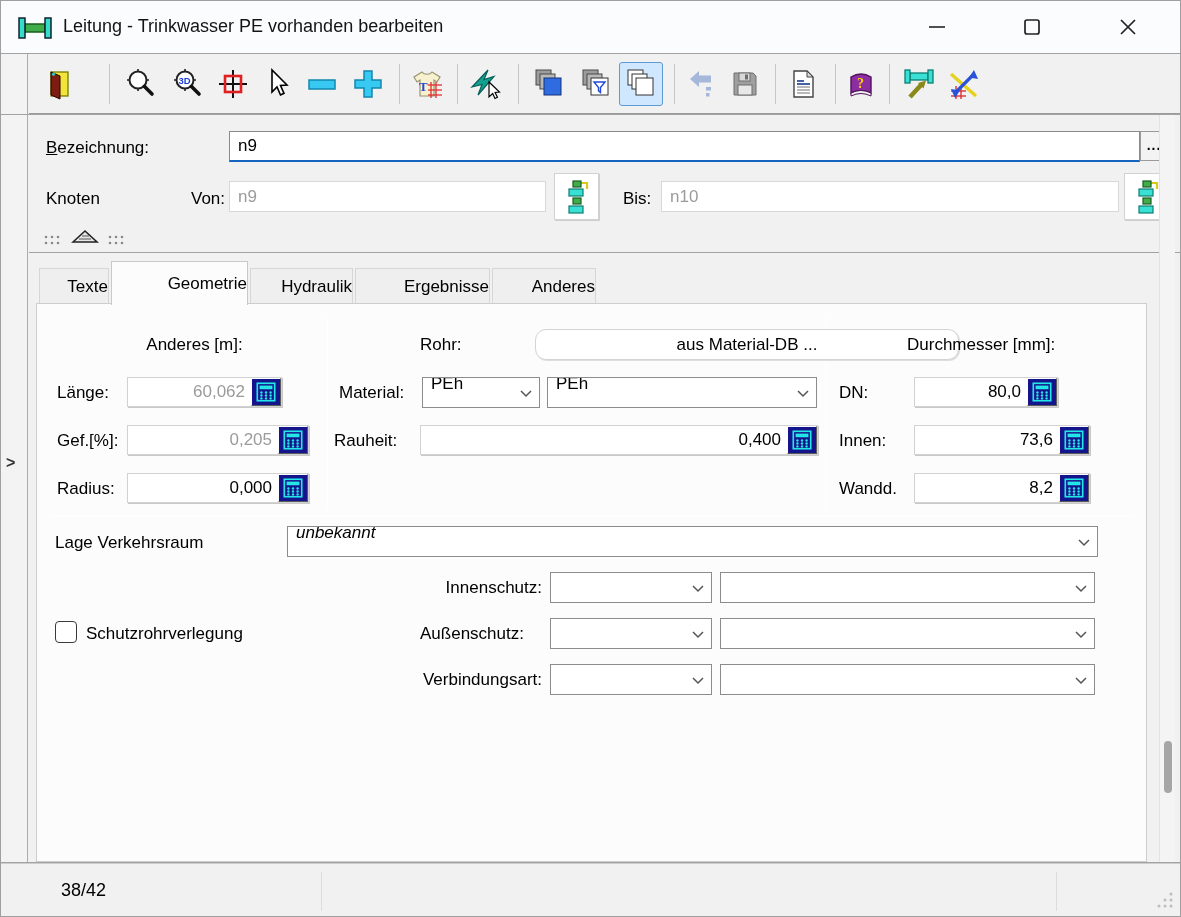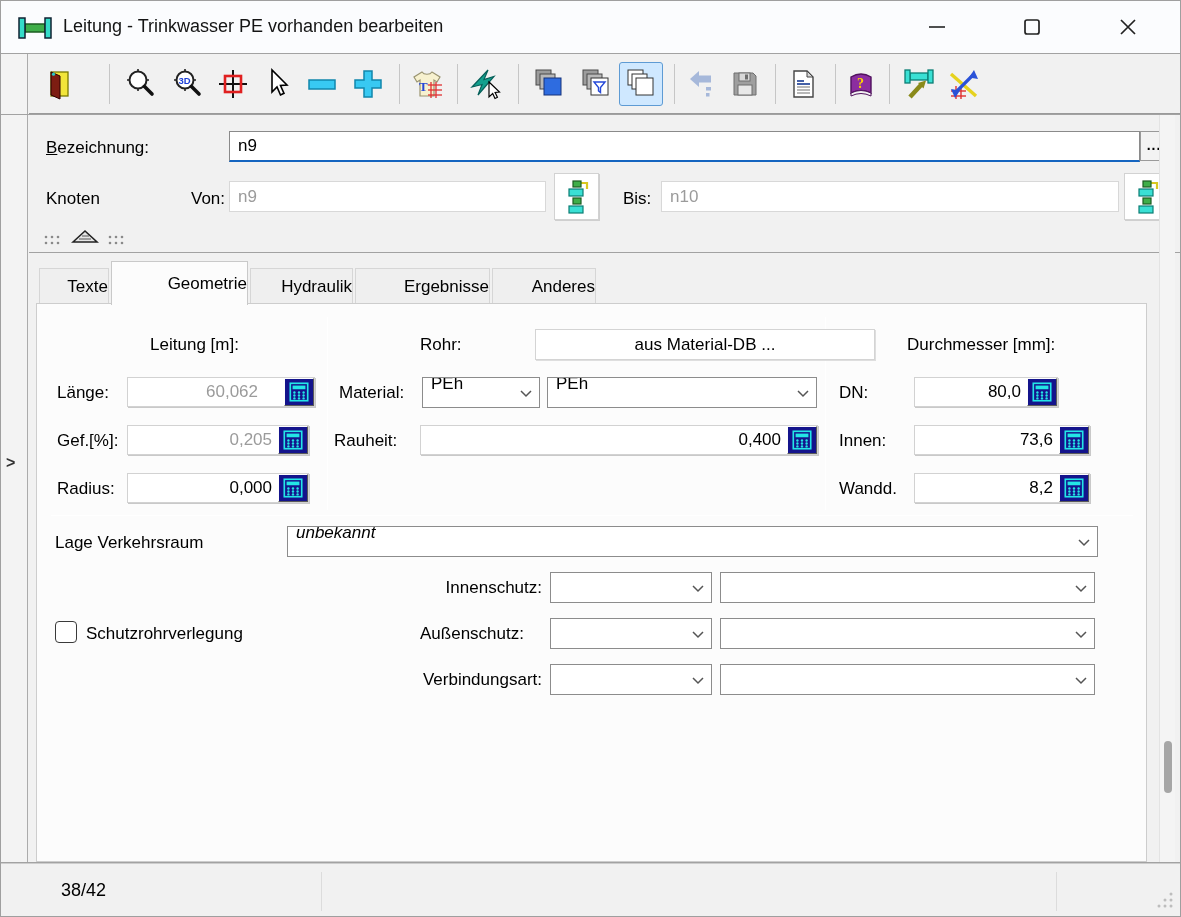--- a/index.html
+++ b/index.html
@@ -343,27 +343,27 @@
       <span>Ergebnisse</span>
     </div>
   <div class="tab" style="left:491px; width:104px;">
       <span>Anderes</span>
     </div>
 
   <div class="panel">
     <div class="vsep" style="left:290px; top:13px; height:193px;"></div>
     <div class="vsep" style="left:788px; top:13px; height:193px;"></div>
 
-    <div class="grouphead" style="left:85px; top:31px; width:145px;">Leitung [m]:</div>
+    <div class="grouphead" style="left:85px; top:31px; width:145px;">Anderes [m]:</div>
     <div class="grouphead" style="left:383px; top:31px;">Rohr:</div>
-    <div class="flatbtn" style="left:498px; top:25px; width:340px; height:31px;">aus Material-DB ...</div>
+    <div class="flatbtn" style="left:498px; top:25px; width:424px; height:31px;border-radius:11px;">aus Material-DB ...</div>
     <div class="grouphead" style="left:870px; top:31px;">Durchmesser [mm]:</div>
 
     <div class="lbl" style="left:20px; top:79px;">Länge:</div>
-    <div class="numgrp" style="left:90px; top:73px; width:188px;gap:20px;">
+    <div class="numgrp" style="left:90px; top:73px; width:155px;">
       <input class="num dis" type="text" readonly="" value="60,062" style="">
       <button class="calcbtn">
         <svg width="24" height="22" viewBox="0 0 26 24">
           <rect x="0" y="0" width="26" height="24" fill="#14148c"></rect>
           <rect x="3.5" y="2.5" width="19" height="19" fill="none" stroke="#23e6e6" stroke-width="1.8"></rect>
           <rect x="6" y="5" width="14" height="4" fill="#23e6e6"></rect>
           <g fill="#23e6e6">
               <circle cx="8" cy="12.5" r="1.3"></circle>
               <circle cx="13" cy="12.5" r="1.3"></circle>
               <circle cx="18" cy="12.5" r="1.3"></circle>

